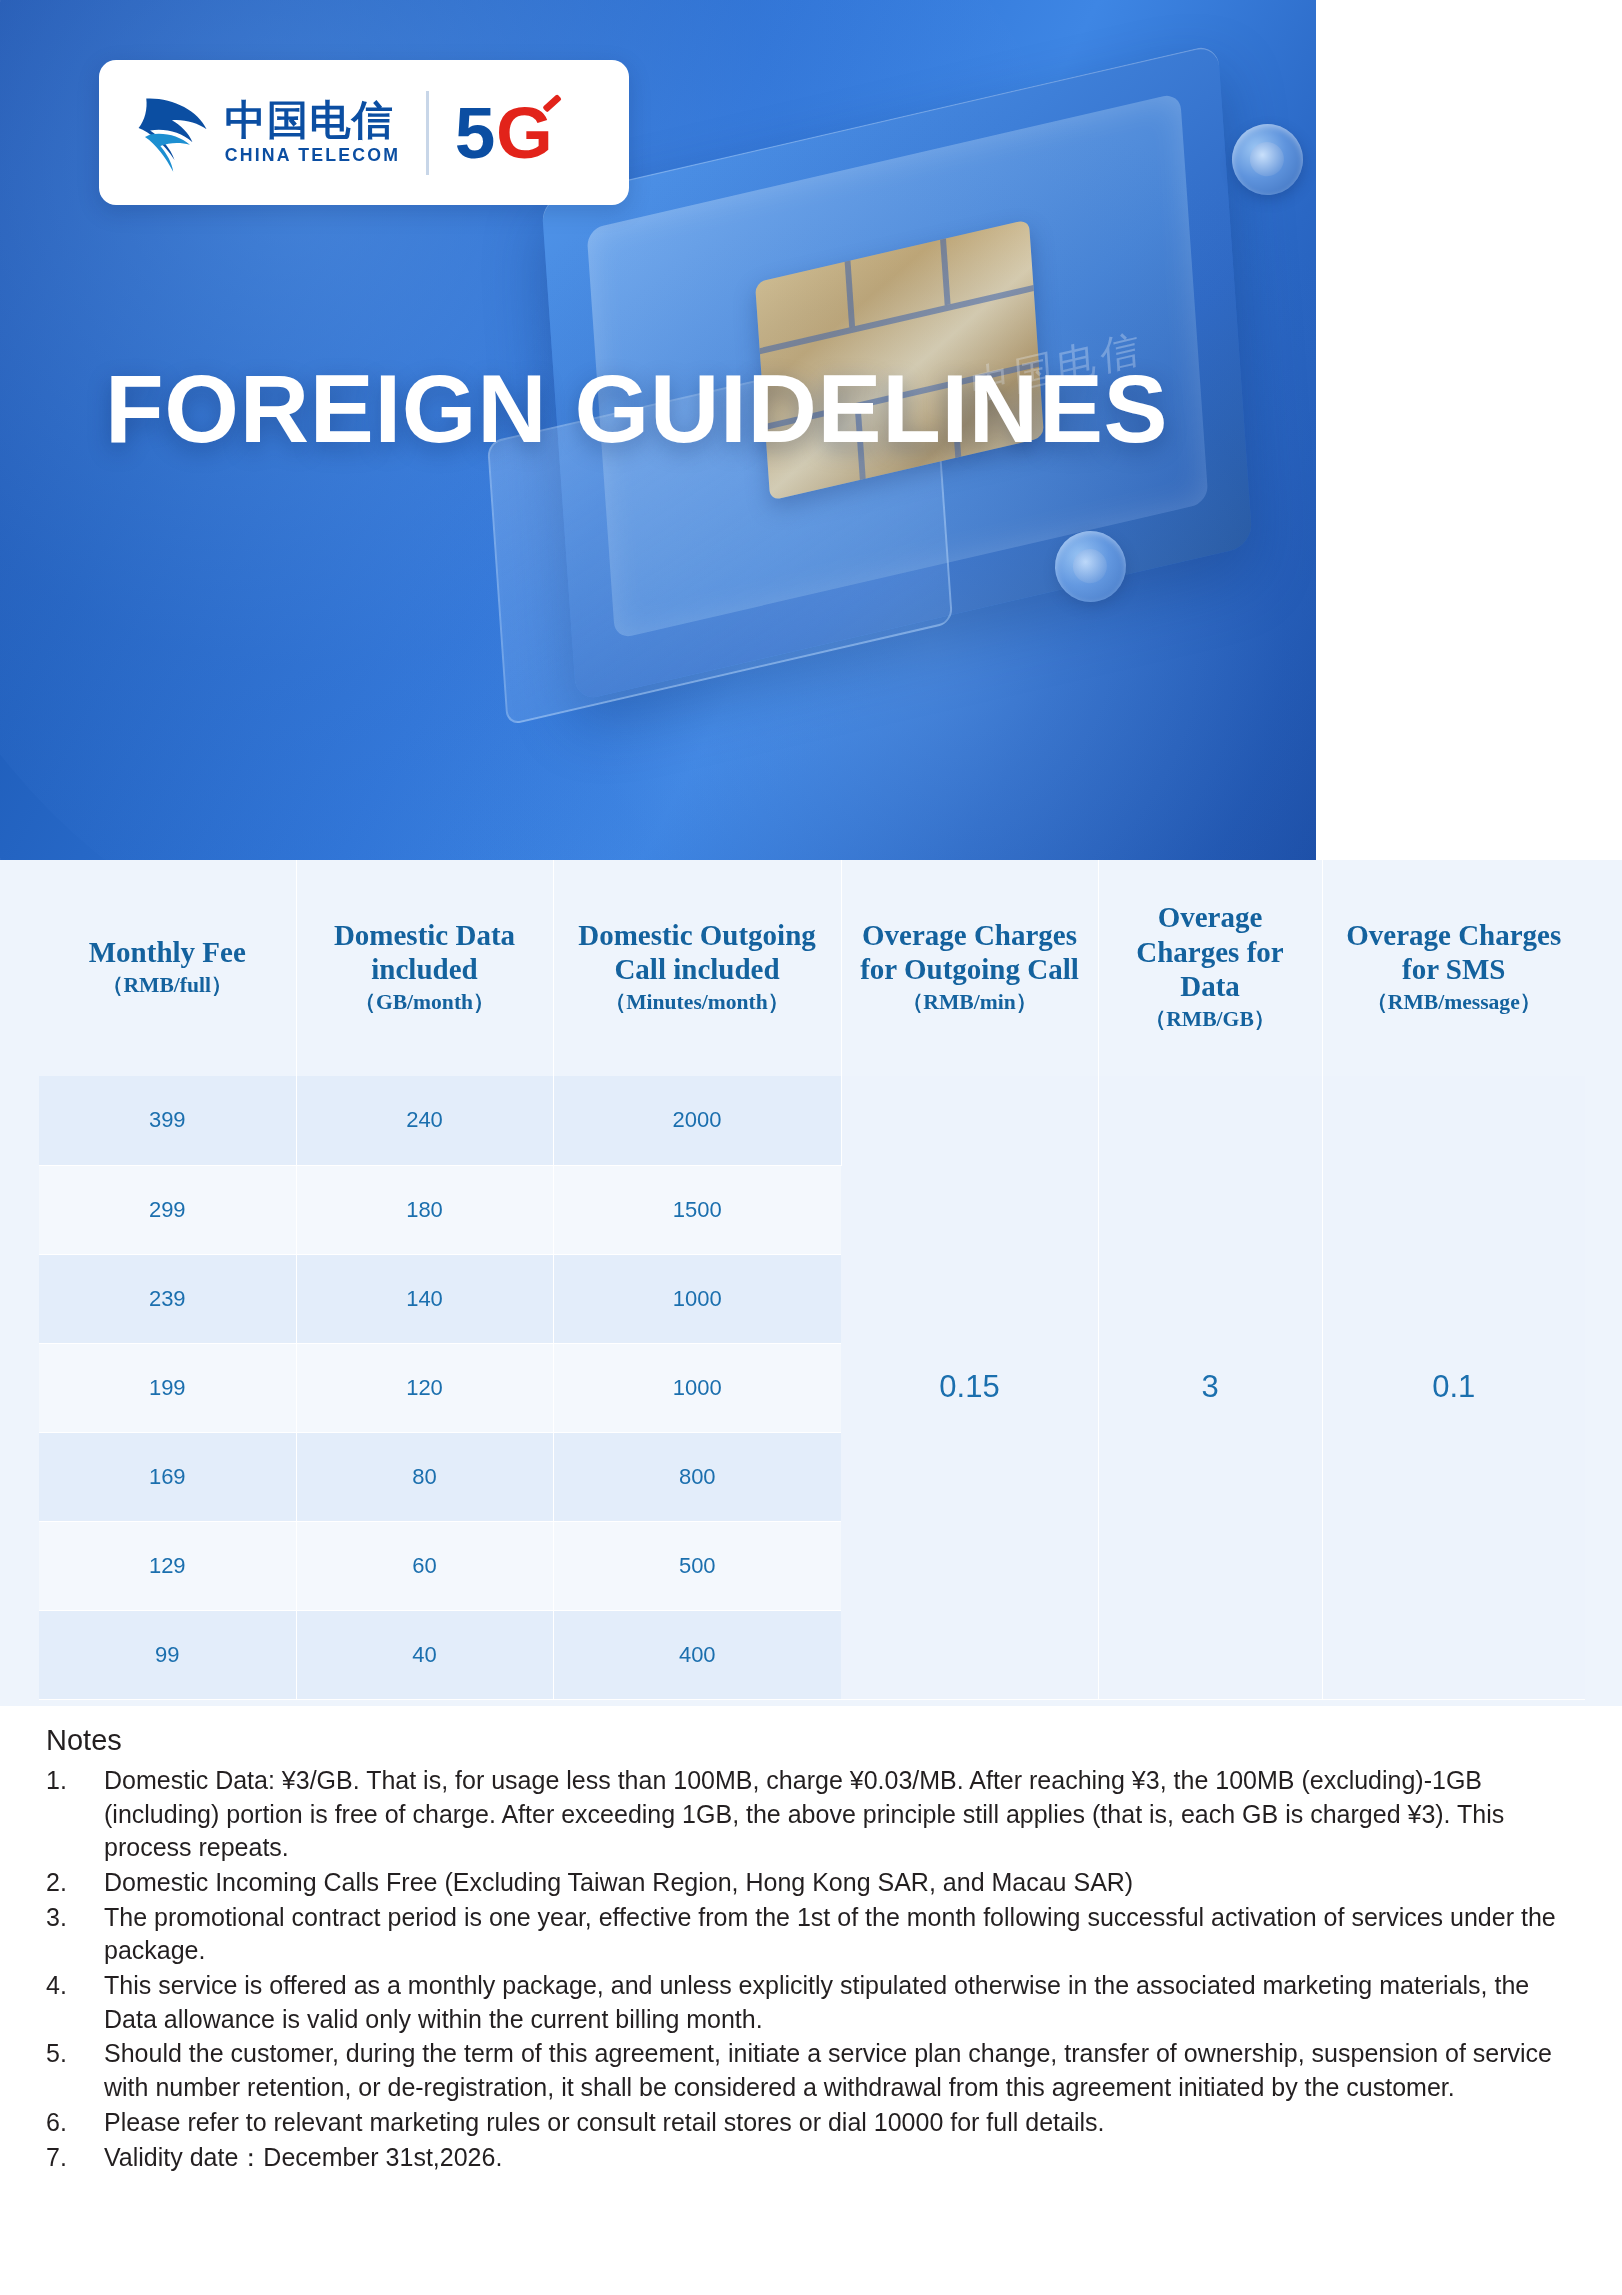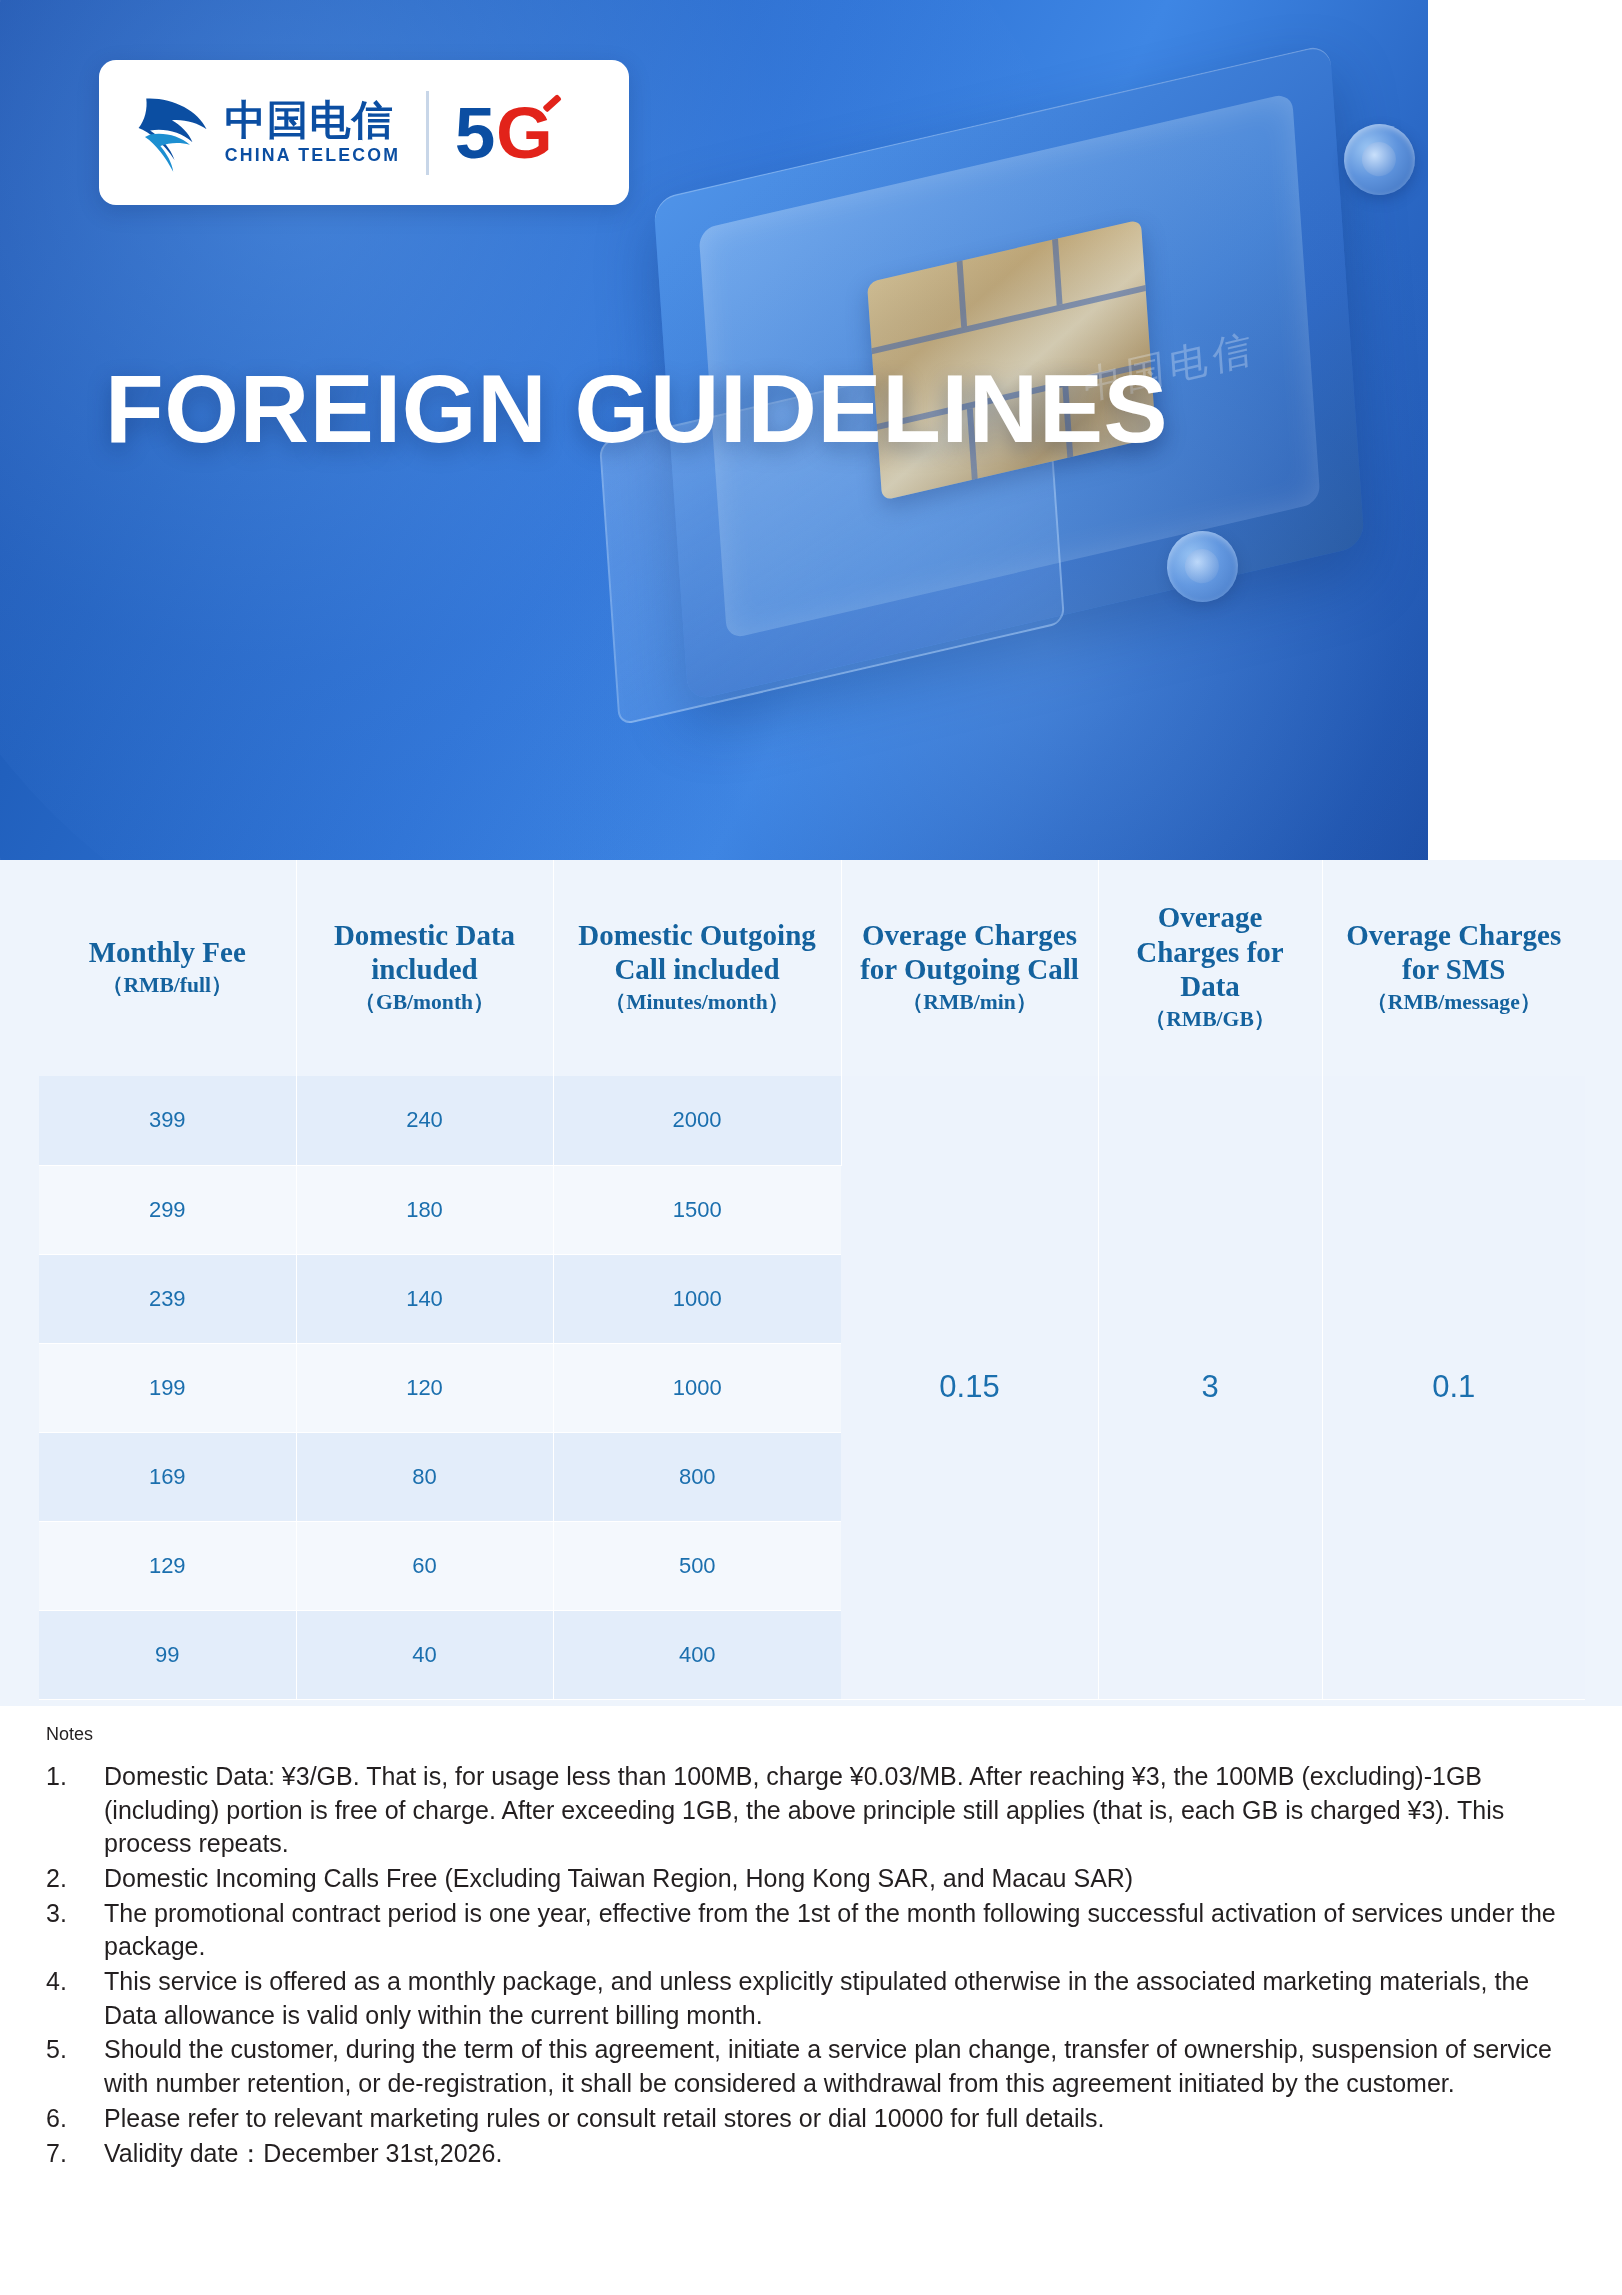--- a/index.html
+++ b/index.html
@@ -8,21 +8,21 @@
     width: 1623px;
     height: 2295px;
     background: #ffffff;
     font-family: "Liberation Sans", sans-serif;
     overflow: hidden;
   }
 
   
   .hero {
     position: relative;
-    width: 1428px;
+    width: 1316px;
     height: 860px;
     overflow: hidden;
     background: linear-gradient(118deg, #1b4fa8 0%, #2160bd 22%, #2f74d6 45%, #3e86e4 62%, #2a67c4 80%, #1c4ea6 100%);
   }
   .hero::before {
     content: "";
     position: absolute;
     left: -131px; top: -249px;
     width: 1243px; height: 1243px;
     border-radius: 50%;
@@ -235,21 +235,21 @@
     width: 1623px;
     padding: 18.3px 46px 0 46px;
     background: #ffffff;
     color: #231f20;
   }
   .suitable {
     font-size: 25px;
     line-height: 1.3;
     margin: 11.8px 0 22px 0;
   }
-  .notes-head { font-size: 18px; margin-bottom: 15px; }
+  .notes-head { font-size: 29px; margin-bottom: 7px; }
   ol.notes {
     margin: 0; padding: 0; list-style: none;
     font-size: 25px; line-height: 1.34;
   }
   ol.notes li {
     display: flex;
     margin-bottom: 1.3px;
   }
   ol.notes li .num { width: 58px; flex: 0 0 58px; }
   ol.notes li .txt { flex: 1 1 auto; }

